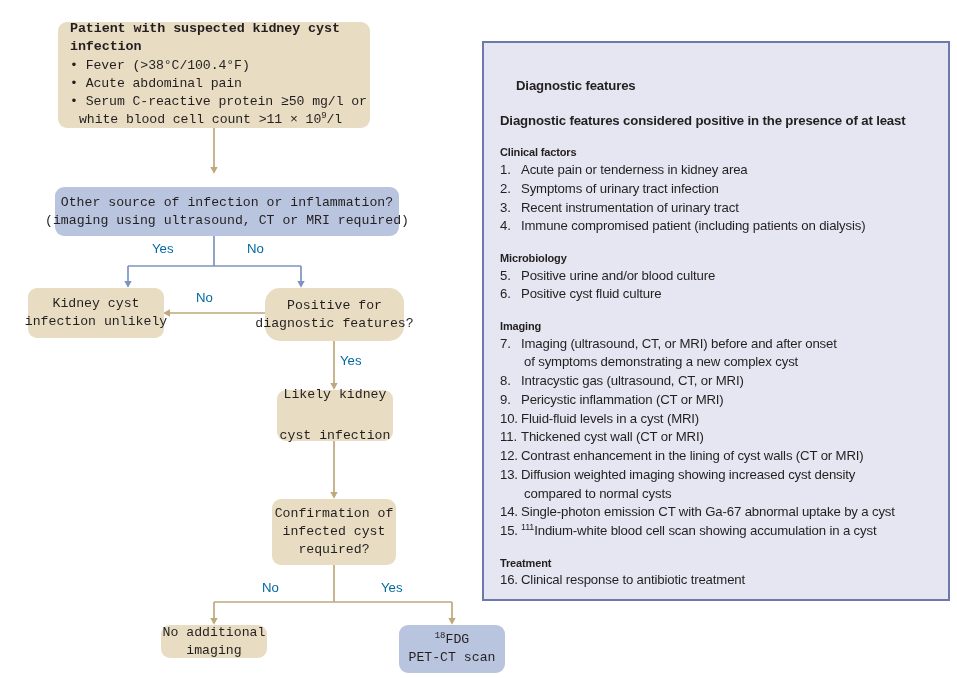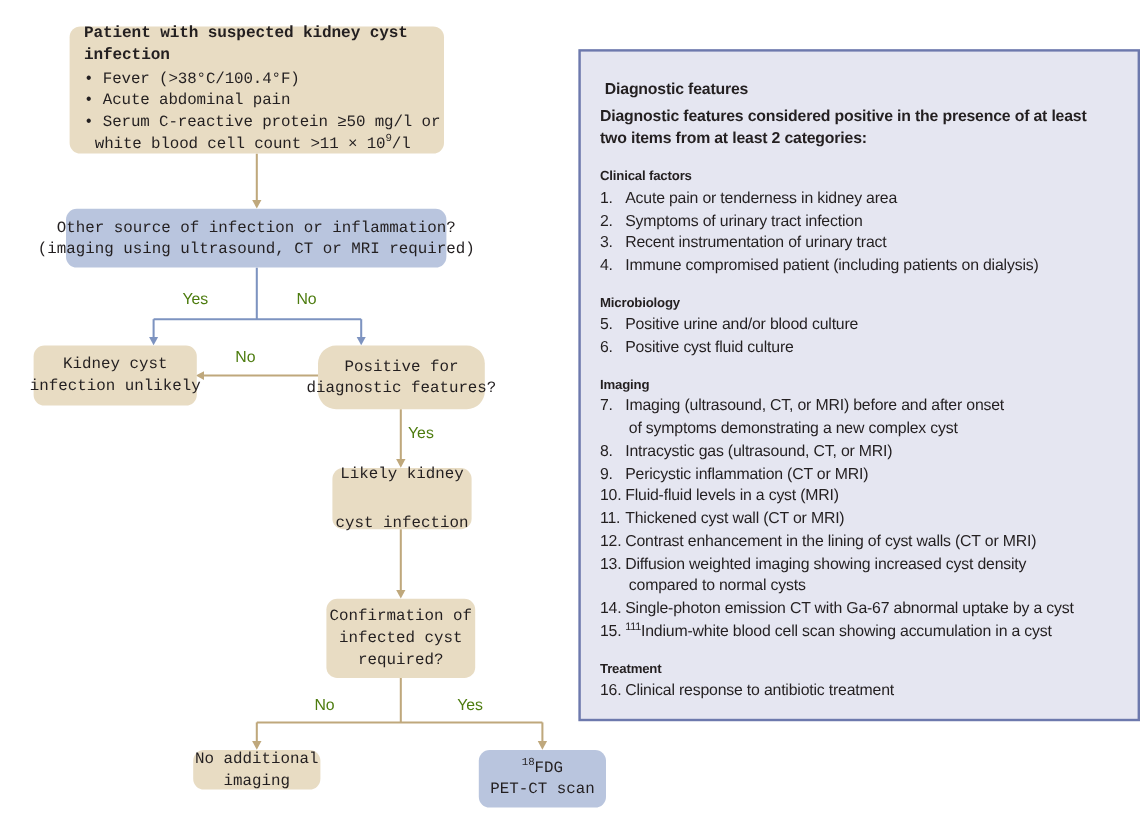--- a/index.html
+++ b/index.html
@@ -61,21 +61,21 @@
     white-space: nowrap;
     letter-spacing: -0.1px;
   }
   .bullet-line.cont { padding-left: 9px; }
   .node-line { display: block; white-space: nowrap; }
 
   
   .edge-label {
     position: absolute;
     font-size: 13.2px;
-    color: #4d7c0f;
+    color: #0369a1;
     z-index: 4;
     white-space: nowrap;
   }
 
   
   #info-panel {
     position: absolute;
     left: 482px;
     top: 41px;
     width: 468px;
@@ -83,21 +83,21 @@
     box-sizing: border-box;
     background: #e5e6f1;
     border: 2px solid #6d79ad;
     padding: 18px 16px 10px 16px;
     z-index: 3;
   }
   .panel-heading {
     font-weight: bold;
     font-size: 13.2px;
     line-height: 1.42;
-    margin: 4px;
+    margin: 16px;
     letter-spacing: -0.15px;
   }
   .panel-sub {
     font-weight: bold;
     font-size: 13.2px;
     line-height: 1.42;
     margin: 0;
     letter-spacing: -0.15px;
   }
   .panel-section-title {
@@ -159,21 +159,21 @@
   </svg>
 
   <div class="node tan left" id="box-start" style="left:58px; top:22px; width:312px; height:106px;">
     <span class="node-title">Patient with suspected kidney cyst infection</span>
     <span class="bullet-line">• Fever (&gt;38°C/100.4°F)</span>
     <span class="bullet-line">• Acute abdominal pain</span>
     <span class="bullet-line">• Serum C-reactive protein ≥50 mg/l or</span>
     <span class="bullet-line cont"><span>white blood cell count &gt;11 × 10</span><sup>9</sup><span>/l</span></span>
   </div>
 
-  <div class="node blue center" id="box-other-source" style="left:55px; top:174px; width:317px; height:49px;">
+  <div class="node blue center" id="box-other-source" style="left:55px; top:187px; width:344px; height:49px;">
     <span class="node-line">Other source of infection or inflammation?</span>
     <span class="node-line">(imaging using ultrasound, CT or MRI required)</span>
   </div>
 
   <div class="node tan center" id="box-unlikely" style="left:28px; top:288px; width:136px; height:50px;">
     <span class="node-line">Kidney cyst</span>
     <span class="node-line">infection unlikely</span>
   </div>
 
   <div class="node tan center" id="box-positive" style="left:265px; top:288px; width:139px; height:53px;border-radius:15px;">
@@ -205,21 +205,20 @@
   <span class="edge-label" style="left:152px; top:241px;">Yes</span>
   <span class="edge-label" style="left:247px; top:241px;">No</span>
   <span class="edge-label" style="left:196px; top:290px;">No</span>
   <span class="edge-label" style="left:340px; top:353px;">Yes</span>
   <span class="edge-label" style="left:262px; top:580px;">No</span>
   <span class="edge-label" style="left:381px; top:580px;">Yes</span>
 
   <div id="info-panel">
     <div class="panel-heading">Diagnostic features</div>
     <div class="panel-sub">Diagnostic features considered positive in the presence of at least</div>
-    <div class="panel-sub">two items from at least 2 categories:</div>
     <div id="panel-sections">
         <div class="gap"></div>
         <div class="panel-section-title">Clinical factors</div>
         <div class="panel-item">
           <span class="num">1.</span>
           <span class="txt">Acute pain or tenderness in kidney area</span>
         </div>
         <div class="panel-item">
           <span class="num">2.</span>
           <span class="txt">Symptoms of urinary tract infection</span>

